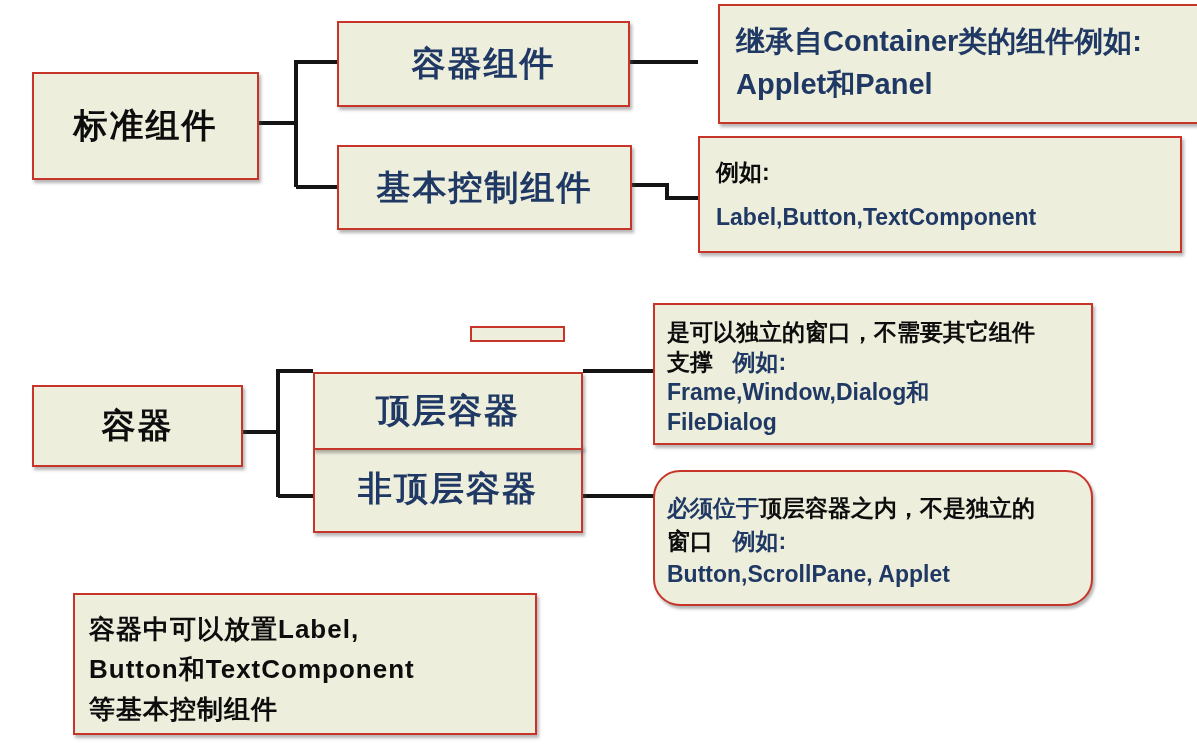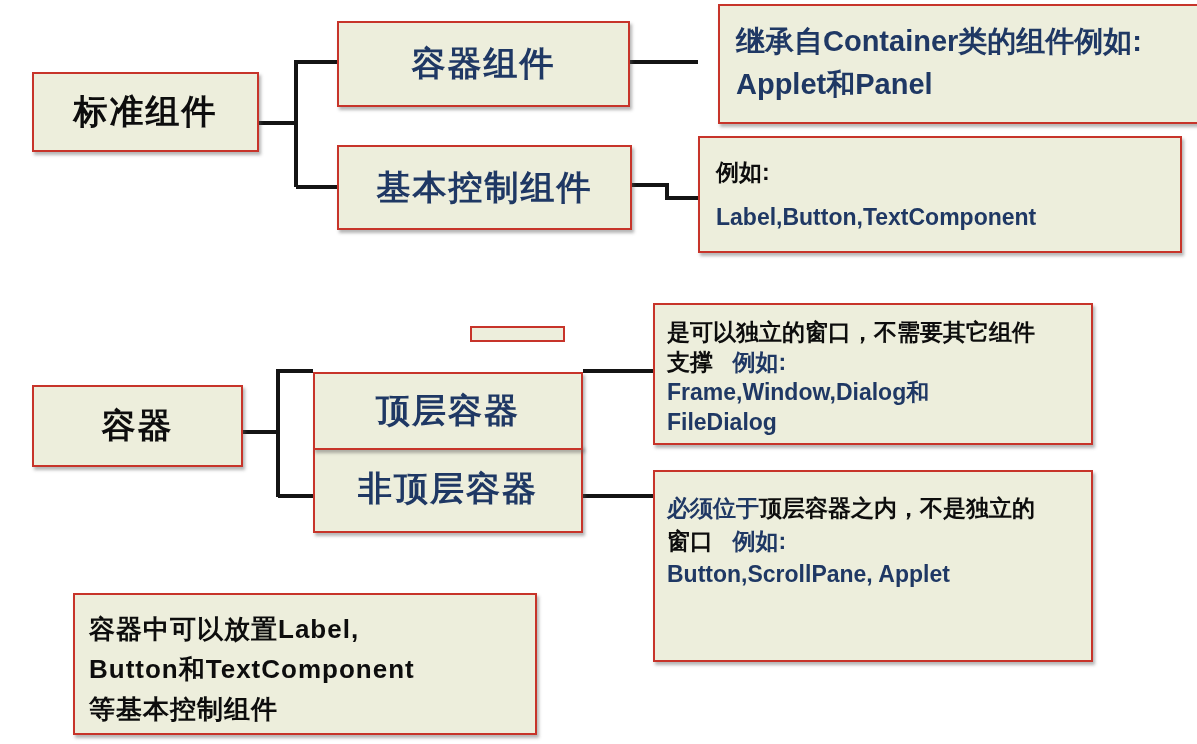--- a/index.html
+++ b/index.html
@@ -54,21 +54,21 @@
 
     <path d="M632 185 H667 V198 H698" stroke="#141414" stroke-width="4" fill="none"></path>
 
     <path d="M243 432 H278 M278 369 V497 M278 371 H313 M278 496 H313" stroke="#141414" stroke-width="4" fill="none"></path>
 
     <path d="M583 371 H653" stroke="#141414" stroke-width="4" fill="none"></path>
 
     <path d="M583 496 H656" stroke="#141414" stroke-width="4" fill="none"></path>
   </svg>
 
-  <div class="nbox label-box black" style="left:32px;top:72px;width:227px;height:80px;">
+  <div class="nbox label-box black" style="left:32px;top:72px;width:227px;height:108px;">
     <span>标准组件</span>
   </div>
 
   <div class="nbox label-box navy" style="left:337px;top:21px;width:293px;height:86px;">
     <span>容器组件</span>
   </div>
 
   <div class="nbox label-box navy" style="left:337px;top:145px;width:295px;height:85px;">
     <span>基本控制组件</span>
   </div>
@@ -99,21 +99,21 @@
 
   <div class="nbox note note-r3" style="left:653px;top:303px;width:440px;height:142px;">
     <div class="nline black">是可以独立的窗口，不需要其它组件</div>
     <div class="nline">
       <span class="black">支撑</span><span class="navy gap-left">例如:</span>
     </div>
     <div class="nline navy">Frame,Window,Dialog和</div>
     <div class="nline navy">FileDialog</div>
   </div>
 
-  <div class="nbox note note-r4" style="left:653px;top:470px;width:440px;height:192px;">
+  <div class="nbox note note-r4" style="left:653px;top:470px;width:440px;height:136px;border-radius:27px;">
     <div class="nline">
       <span class="navy">必须位于</span><span class="black">顶层容器之内，不是独立的</span>
     </div>
     <div class="nline">
       <span class="black">窗口</span><span class="navy gap-left">例如:</span>
     </div>
     <div class="nline navy">Button,ScrollPane, Applet</div>
   </div>
 
   <div class="nbox note note-footer black" style="left:73px;top:593px;width:464px;height:142px;">

